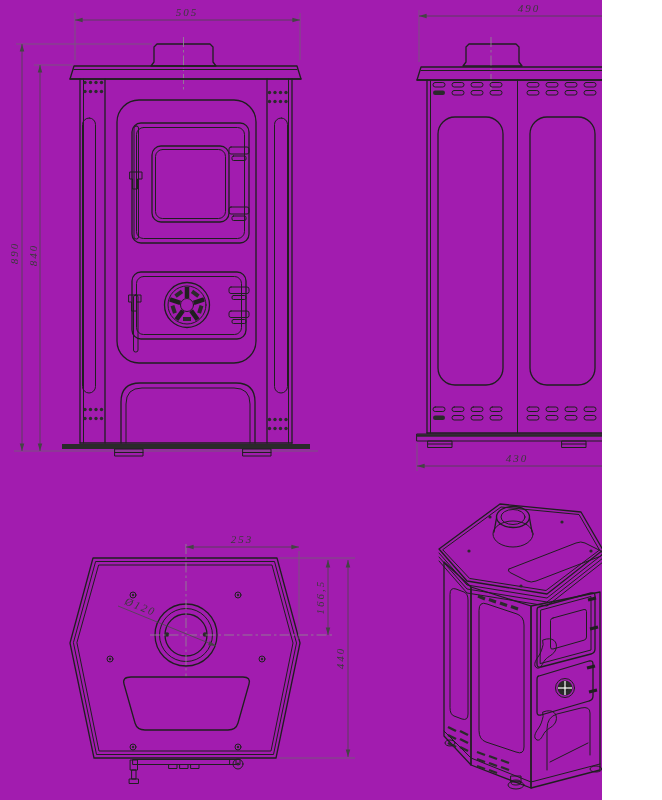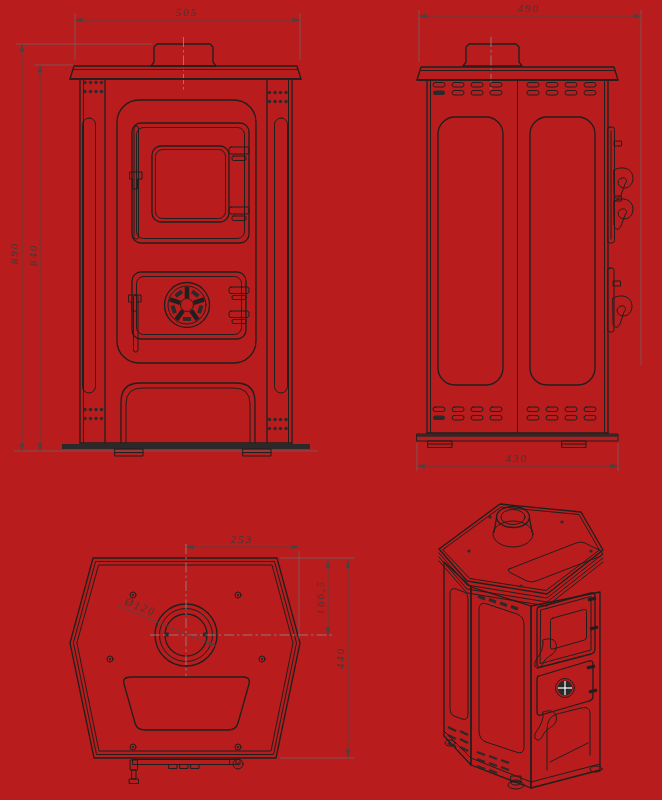--- a/index.html
+++ b/index.html
@@ -1,17 +1,17 @@
 <!DOCTYPE html>
 <html><head>
 <meta charset="utf-8">
 <style>
   html,body{margin:0;padding:0;background:#fff;}
   .canvas{
-    position:relative;width:662px;height:800px;background:#b91c1c;
+    position:relative;width:602px;height:800px;background:#a21caf;
     font-family:"Liberation Serif", serif;overflow:hidden;
   }
   svg{position:absolute;left:0;top:0;}
   .obj{stroke:#1f1f1f;stroke-width:1.3;fill:none;stroke-linejoin:round;stroke-linecap:round;}
   .obj2{stroke:#1f1f1f;stroke-width:1;fill:none;stroke-linejoin:round;stroke-linecap:round;}
   .solid{fill:#2a2a2a;stroke:none;}
   .dim{stroke:#4a4a4a;stroke-width:0.8;fill:none;}
   .ext{stroke:#6a6a6a;stroke-width:0.7;fill:none;}
   .cl{stroke:#8f8f8f;stroke-width:0.8;fill:none;stroke-dasharray:10 3 2.5 3;}
   .dimtext{

